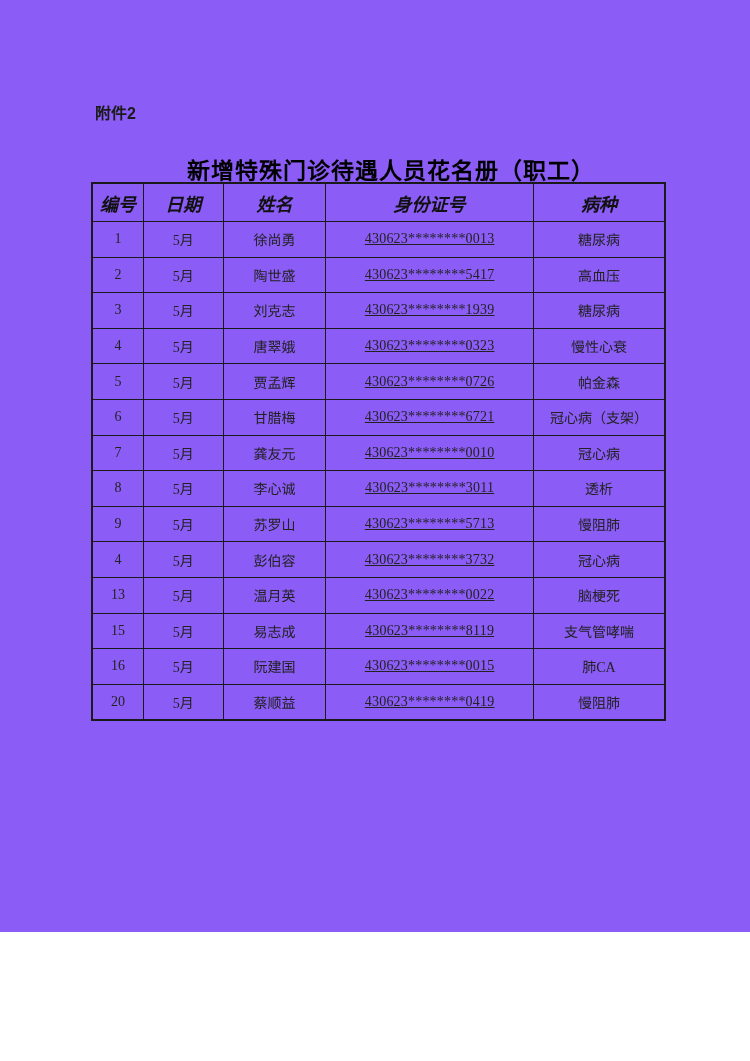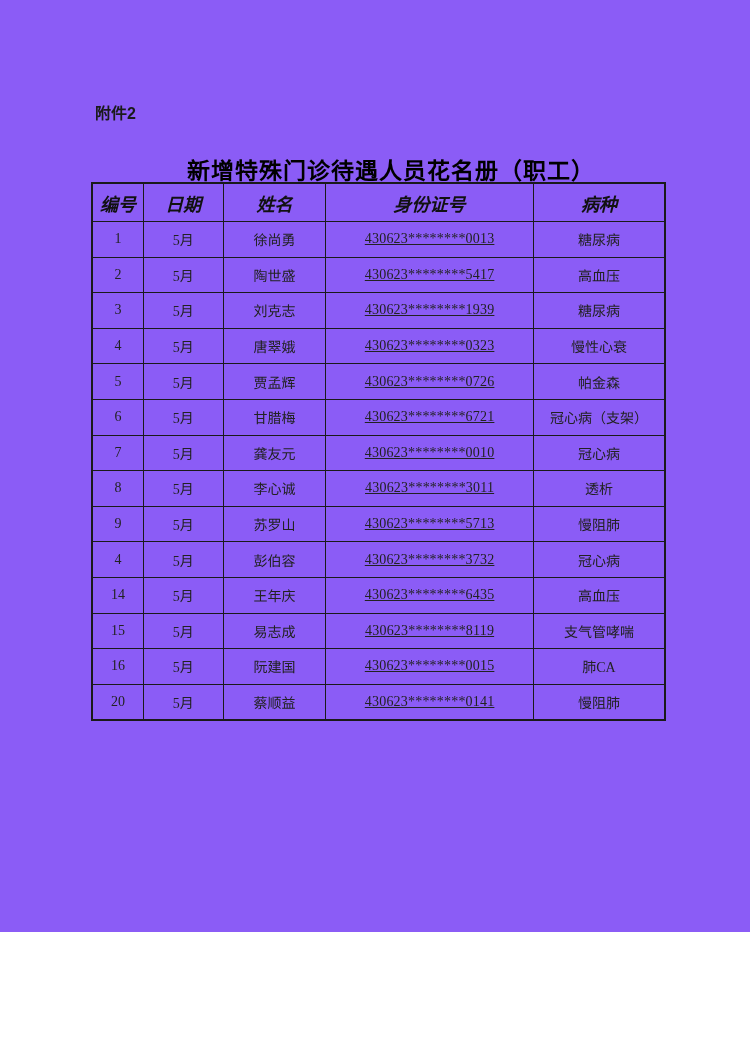--- a/index.html
+++ b/index.html
@@ -166,42 +166,42 @@
           <td class="col-disease">慢阻肺</td>
         </tr>
         <tr>
           <td class="col-no">4</td>
           <td class="col-date">5月</td>
           <td class="col-name">彭伯容</td>
           <td class="col-id">430623********3732</td>
           <td class="col-disease">冠心病</td>
         </tr>
         <tr>
-          <td class="col-no">14</td>
-          <td class="col-date">5月</td>
-          <td class="col-name">王年庆</td>
-          <td class="col-id">430623********6435</td>
-          <td class="col-disease">高血压</td>
+          <td class="col-no">13</td>
+          <td class="col-date">5月</td>
+          <td class="col-name">温月英</td>
+          <td class="col-id">430623********0022</td>
+          <td class="col-disease">脑梗死</td>
         </tr>
         <tr>
           <td class="col-no">15</td>
           <td class="col-date">5月</td>
           <td class="col-name">易志成</td>
           <td class="col-id">430623********8119</td>
           <td class="col-disease">支气管哮喘</td>
         </tr>
         <tr>
           <td class="col-no">16</td>
           <td class="col-date">5月</td>
           <td class="col-name">阮建国</td>
           <td class="col-id">430623********0015</td>
           <td class="col-disease">肺CA</td>
         </tr>
         <tr>
           <td class="col-no">20</td>
           <td class="col-date">5月</td>
           <td class="col-name">蔡顺益</td>
-          <td class="col-id">430623********0141</td>
+          <td class="col-id">430623********0419</td>
           <td class="col-disease">慢阻肺</td>
         </tr>
       </tbody>
   </table>
 </div>
 
 </body></html>

